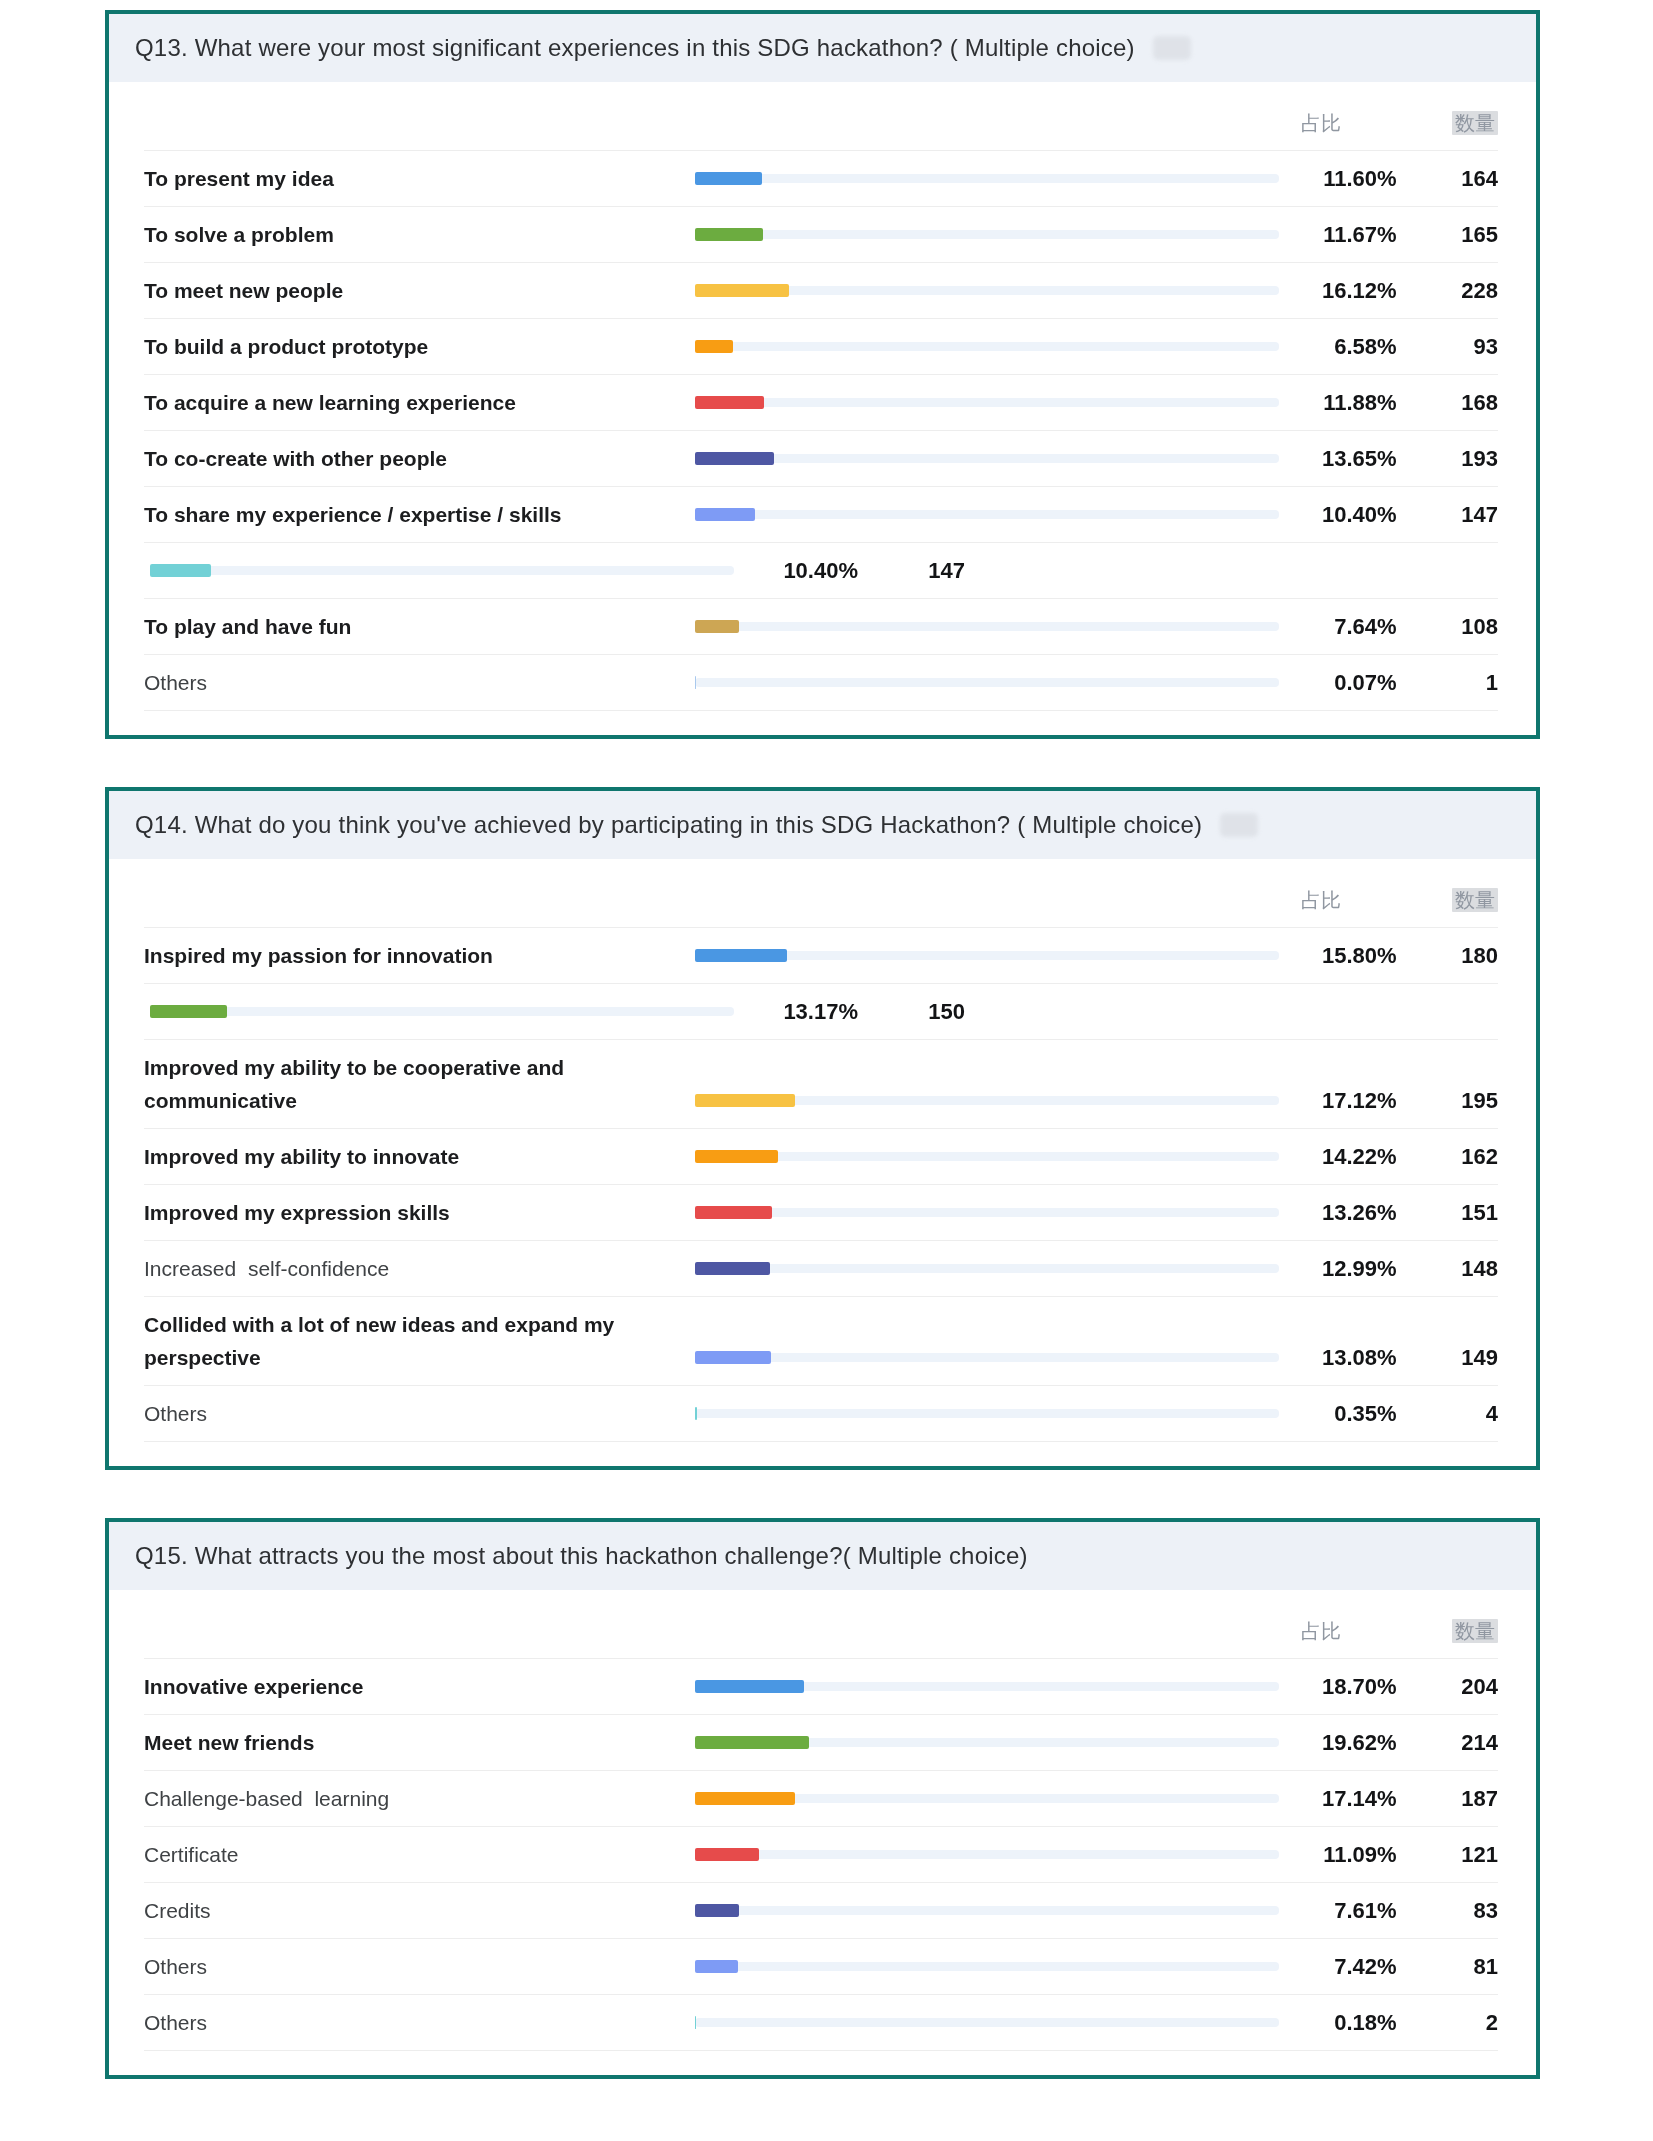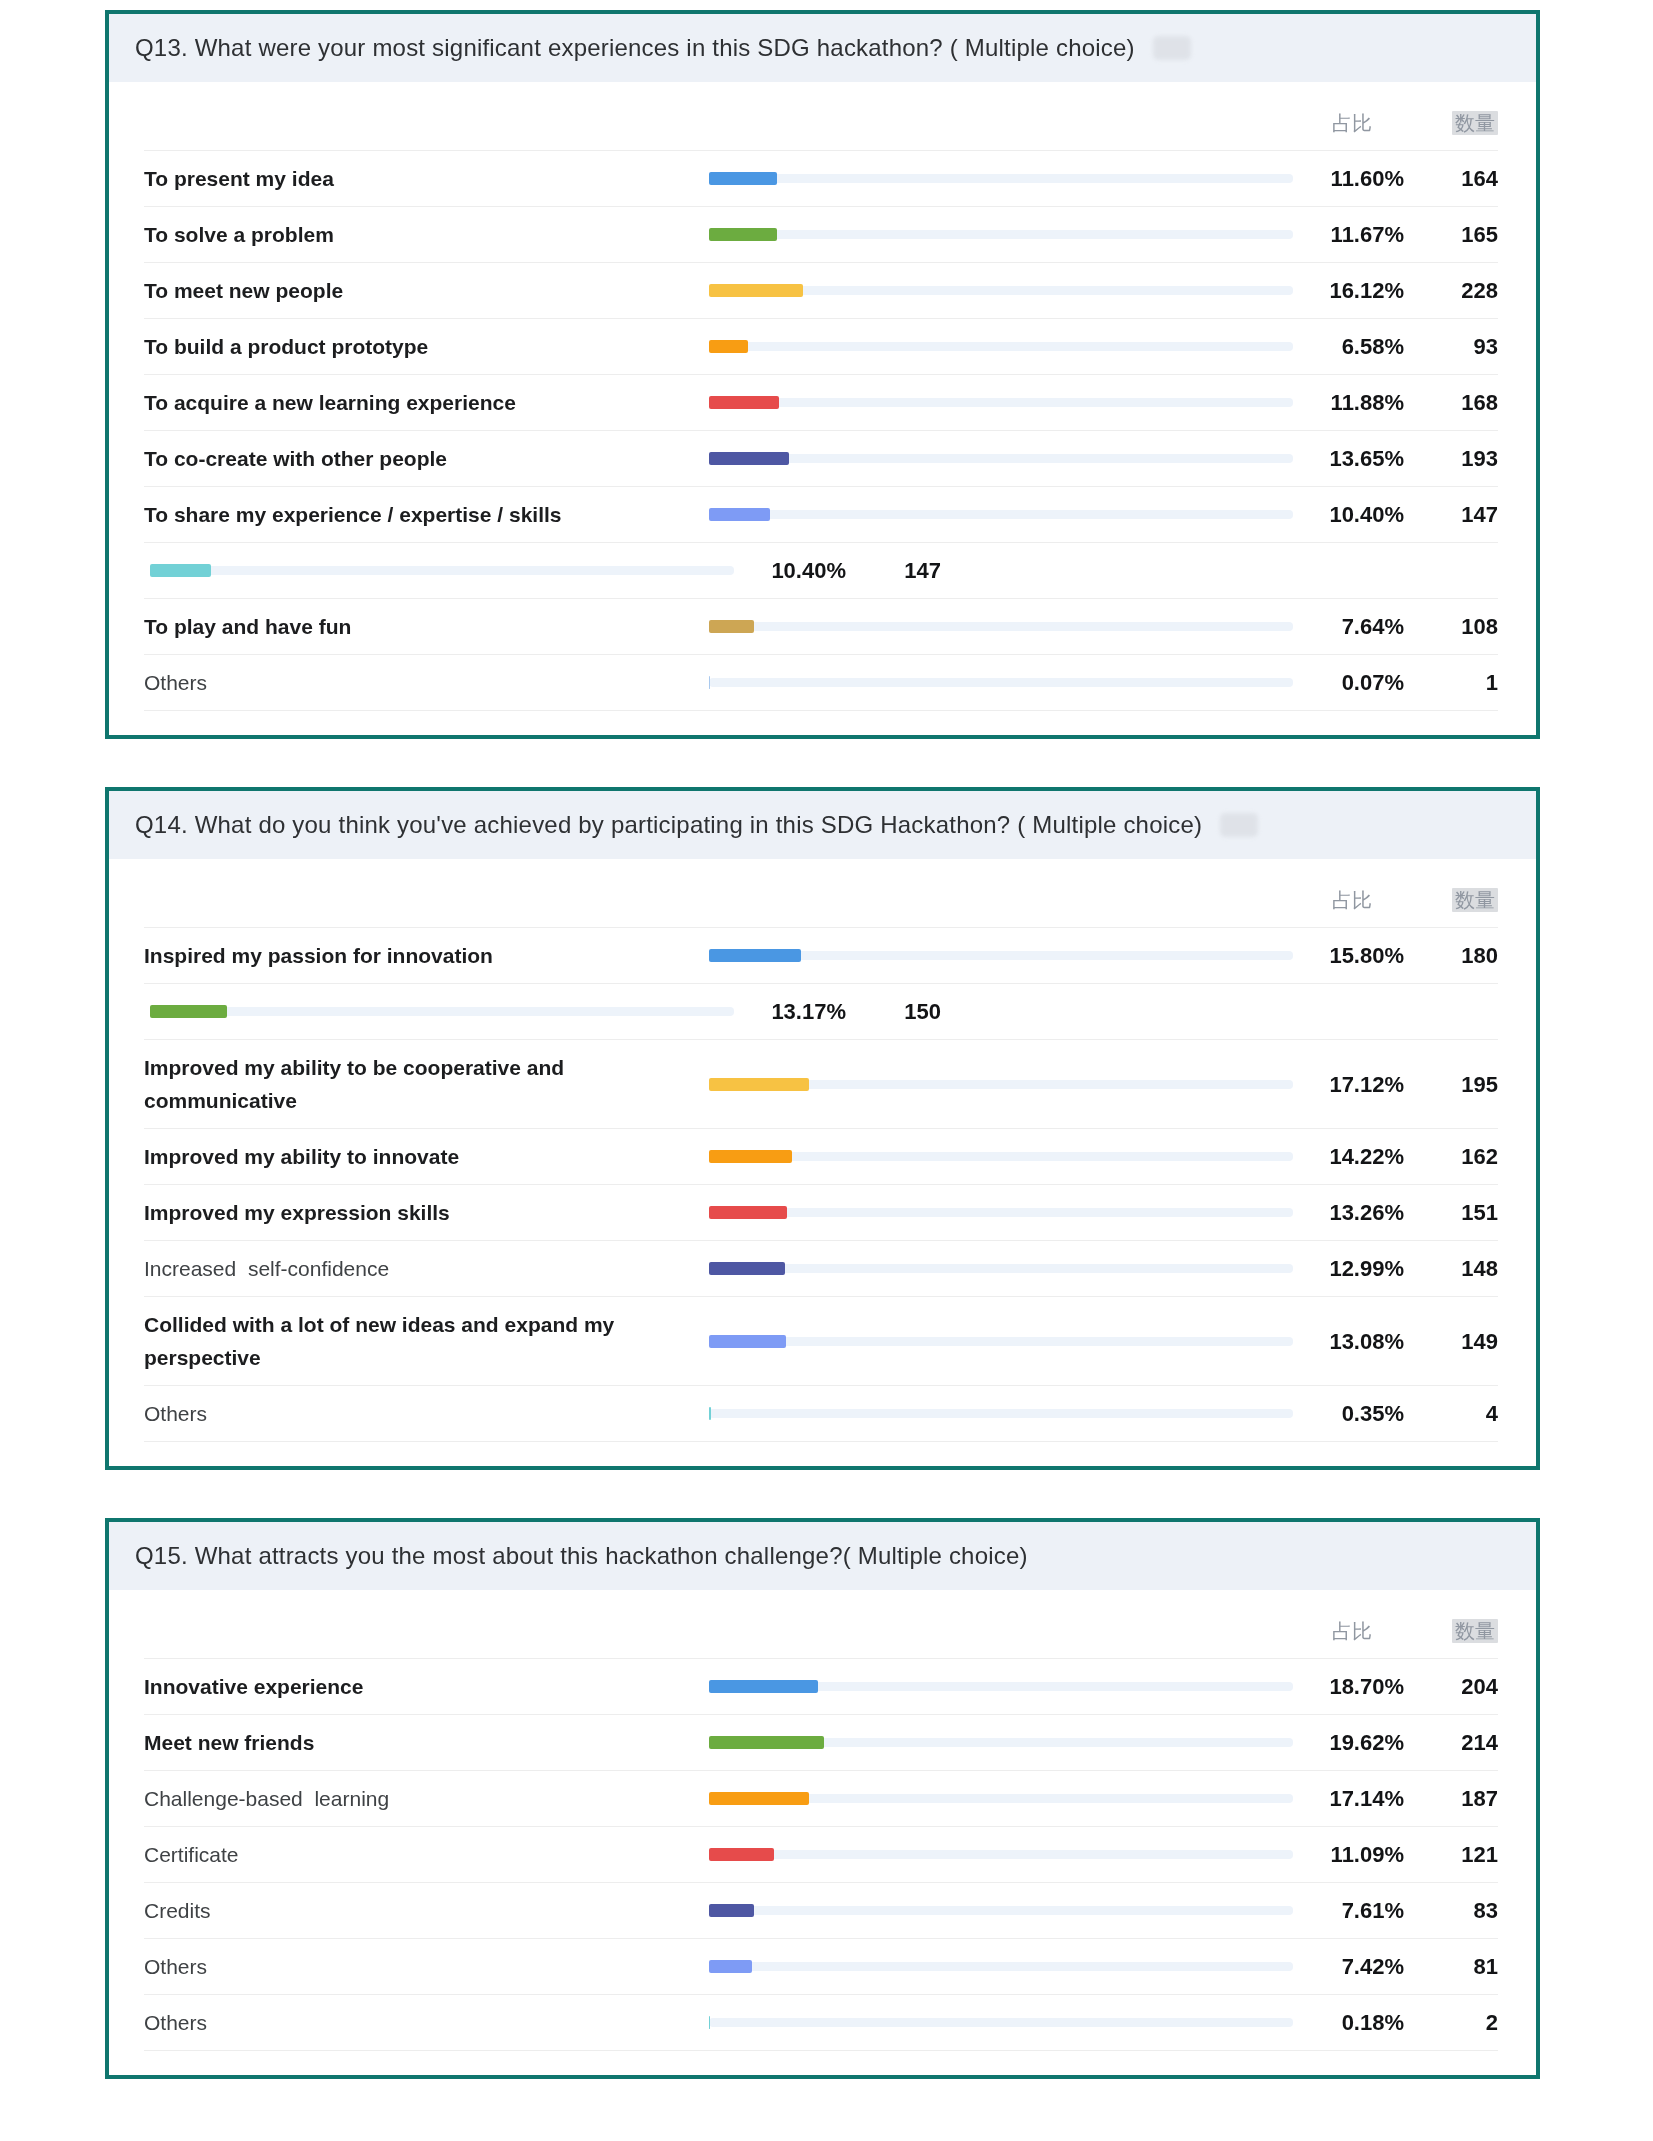--- a/index.html
+++ b/index.html
@@ -20,26 +20,26 @@
   .blur-badge{
     width:38px;height:24px;border-radius:5px;margin-left:18px;flex:0 0 auto;
     background:#c9ccd2;opacity:.38;filter:blur(2px);
   }
   .panel-body{padding:12px 38px 24px 35px;}
   .cols-header{
     display:flex;align-items:center;justify-content:flex-end;
     padding:16px 0 13px;border-bottom:1px solid #ededed;
     font-size:20px;color:#9097a1;
   }
-  .col-pct{width:102px;text-align:center;}
+  .col-pct{width:102px;text-align:left;}
   .col-count{width:95px;text-align:right;}
   .col-count .hl{background:rgba(176,180,187,.45);border-radius:1px;padding:1px 3px;}
   .row{
-    display:flex;align-items:center;
-    padding:11px 0;border-bottom:1px solid #ededed;
+    display:flex;align-items:flex-end;
+    padding:11px 0;border-bottom:1px solid #ededed;gap:12px;
   }
   .label{
     width:565px;box-sizing:border-box;padding-right:14px;
     font-size:21px;line-height:33px;color:#3f4245;white-space:pre-wrap;
   }
   .label.bold{font-weight:700;color:#1c1d1f;}
   .bar-cell{position:relative;width:600px;height:33px;flex:0 0 auto;}
   .track{
     position:absolute;left:6px;top:12px;width:584px;height:9px;
     background:#edf3fa;border-radius:4px;

